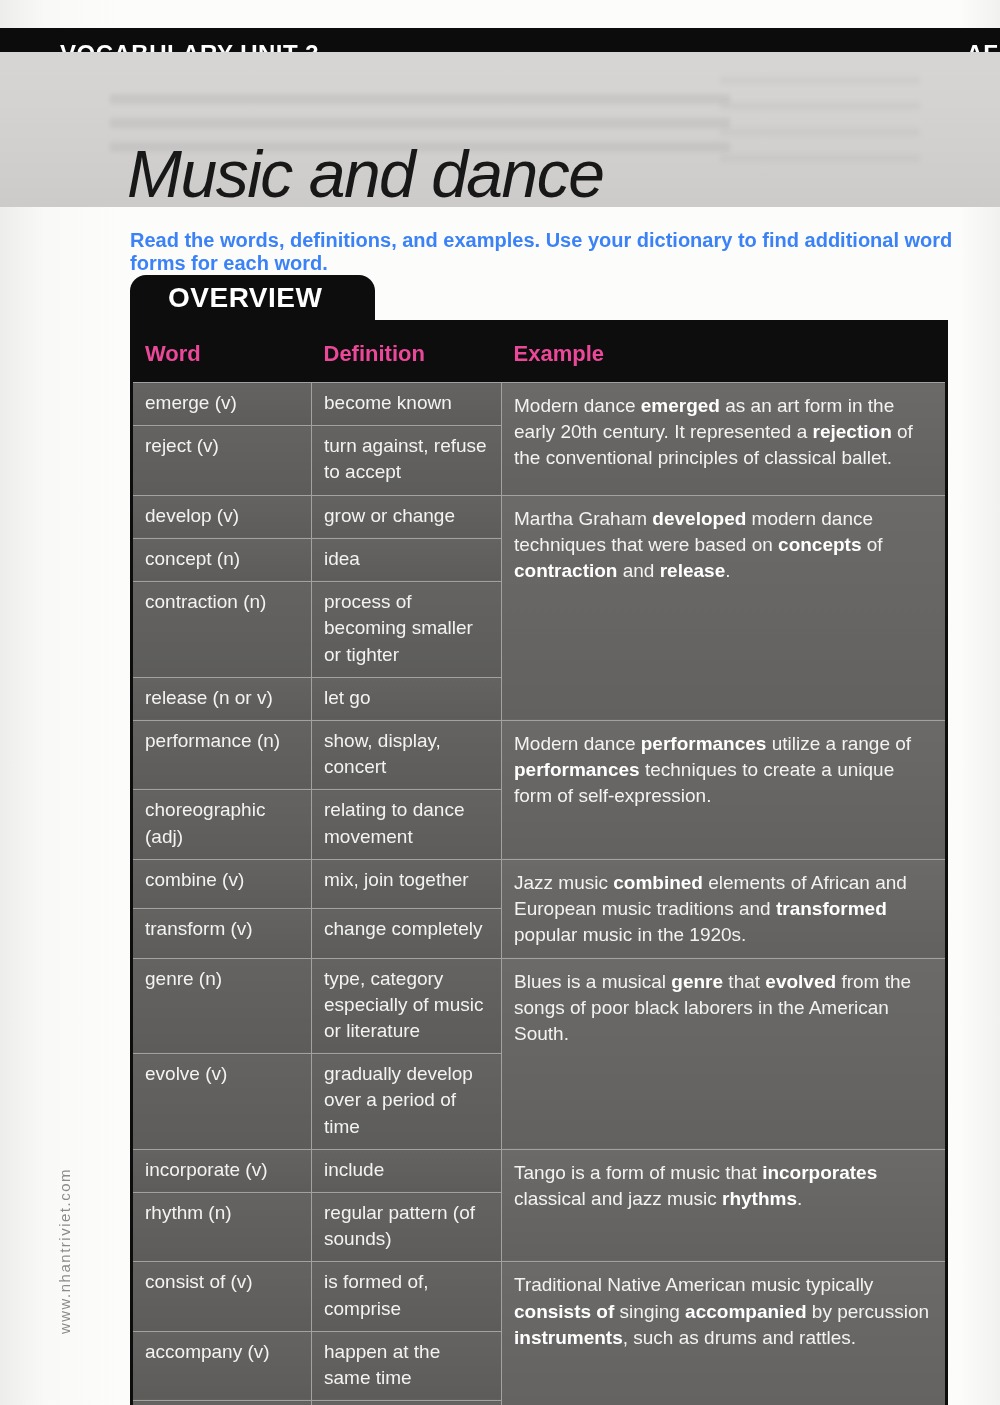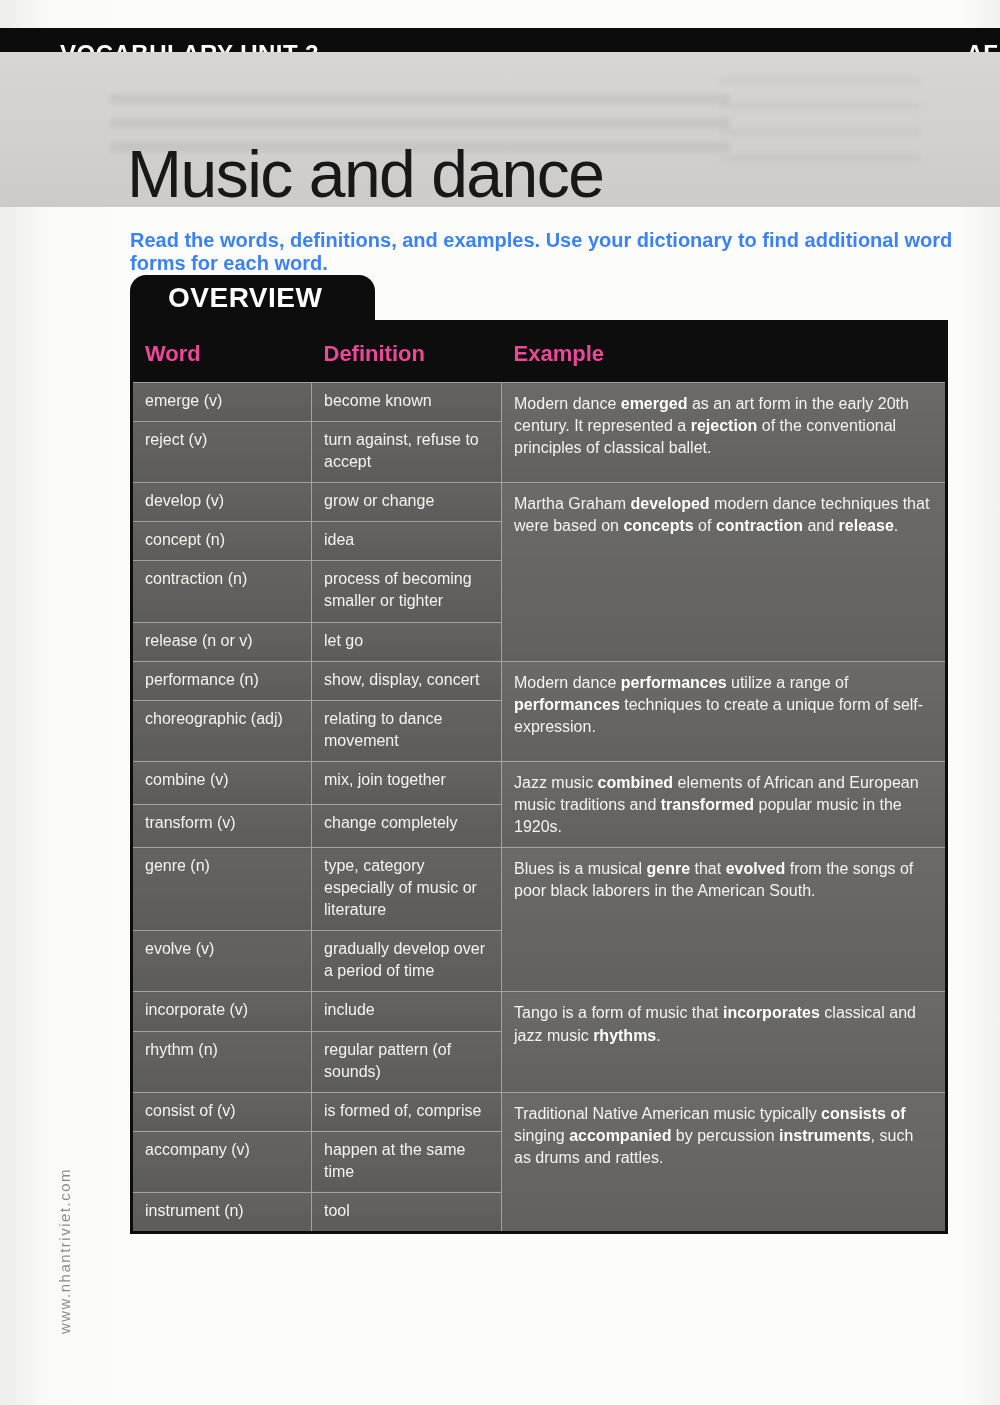--- a/index.html
+++ b/index.html
@@ -38,20 +38,21 @@
   }
   .bleed-through2{
     position:absolute;left:720px;top:10px;width:200px;height:110px;
     background:repeating-linear-gradient(0deg,transparent 0 10px,rgba(120,120,122,.12) 10px 18px,transparent 18px 26px);
     filter:blur(2.5px);opacity:.6;
   }
   .page-title{
     position:absolute;left:127px;bottom:0px;
     font-size:66px;font-weight:400;color:#181818;letter-spacing:-1.5px;line-height:1;
     white-space:nowrap;
+    font-style:italic;
   }
   
   .instruction{
     position:absolute;top:229px;left:130px;width:825px;
     font-size:20px;font-weight:bold;color:#3b82f6;
   }
   
   .table-wrap{position:absolute;top:275px;left:130px;width:815px;}
   .overview-tab{
     width:207px;height:45px;padding-left:38px;
@@ -62,21 +63,21 @@
     width:815px;border-collapse:collapse;table-layout:fixed;
     background:#0d0d0d;border:3px solid #0d0d0d;
   }
   table.vocab th{
     background:#0d0d0d;color:#ec4899;text-align:left;
     font-size:22px;font-weight:bold;
     padding:18px 12px 15px 12px;
   }
   table.vocab td.cell{
     border:1px solid #a3a2a0;
-    color:#f3f3f1;font-size:16px;line-height:1.38;
+    color:#f3f3f1;font-size:19px;line-height:1.38;
     padding:7px 12px 9px 12px;vertical-align:top;margin-top:23px;
   }
   td.word-cell,td.def-cell{
     background:linear-gradient(180deg,#646361 0%,#5d5c5a 100%);
   }
   td.example-cell{
     background:linear-gradient(180deg,#6b6a68 0%,#626160 100%);
     padding-top:10px !important;
   }
   td.example-cell b{color:#ffffff;font-weight:bold;text-align:right;}

